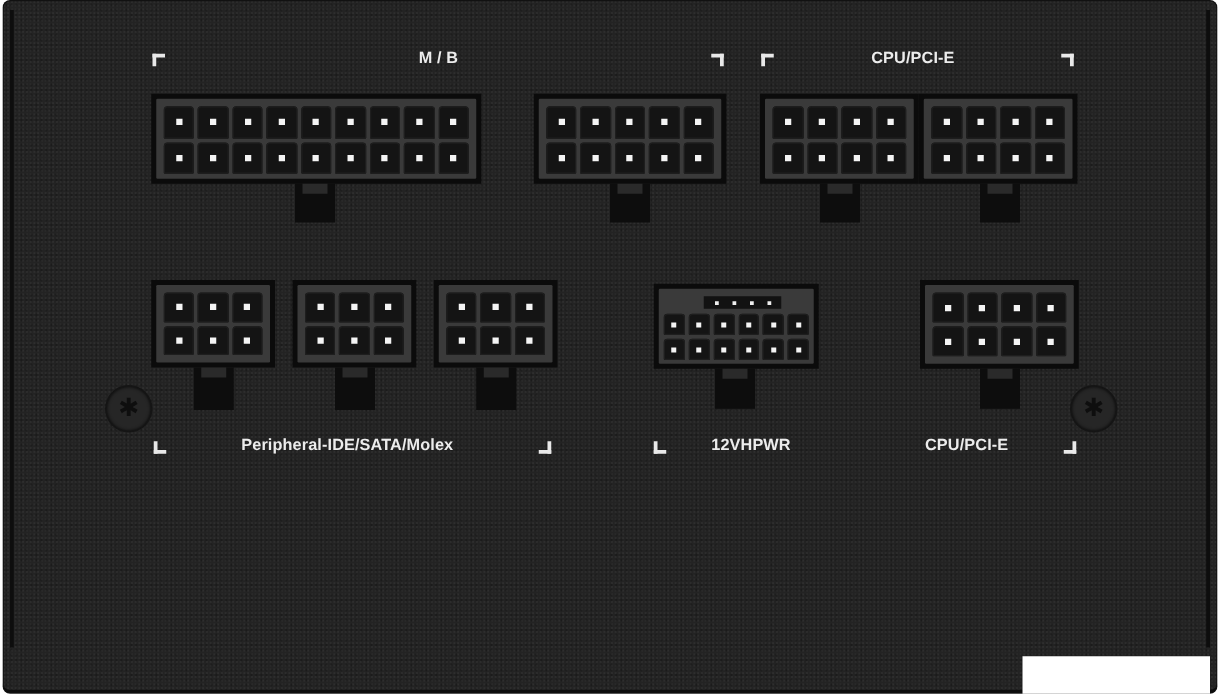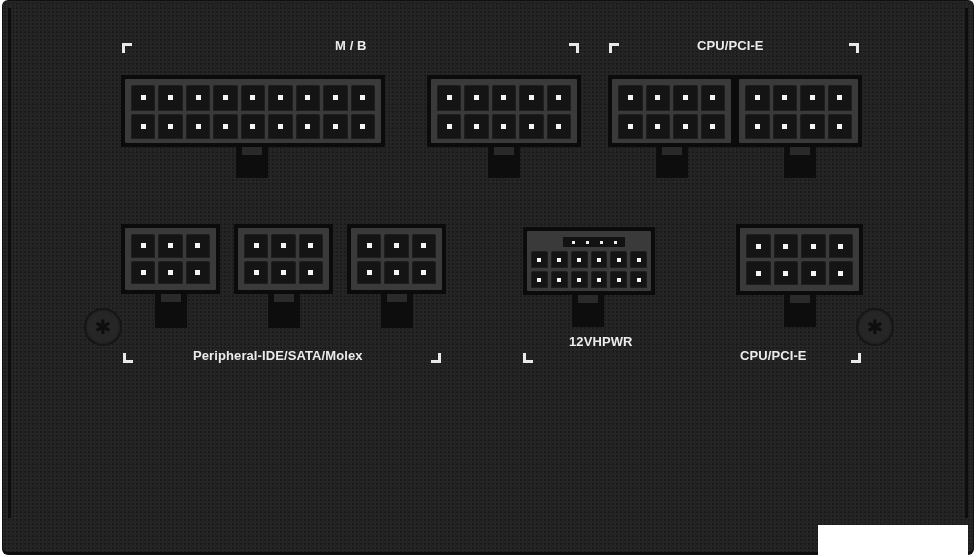--- a/index.html
+++ b/index.html
@@ -210,18 +210,18 @@
 </div>
 <div class="screw" style="left:857px;top:309px;">
   <span>✱</span>
 </div>
 
 <div class="bracket b-bl" style="left:123px;top:353px;"></div>
 <div class="label" style="left:193px;top:348px;text-align:right;">Peripheral-IDE/SATA/Molex</div>
 <div class="bracket b-br" style="left:431px;top:353px;"></div>
 
 <div class="bracket b-bl" style="left:523px;top:353px;"></div>
-<div class="label" style="left:569px;top:334px;">12VHPWR</div>
+<div class="label" style="left:569px;top:348px;">12VHPWR</div>
 
 <div class="label" style="left:740px;top:348px;">CPU/PCI-E</div>
 <div class="bracket b-br" style="left:851px;top:353px;"></div>
 
 <div class="white-block"></div>
 
 </body></html>

